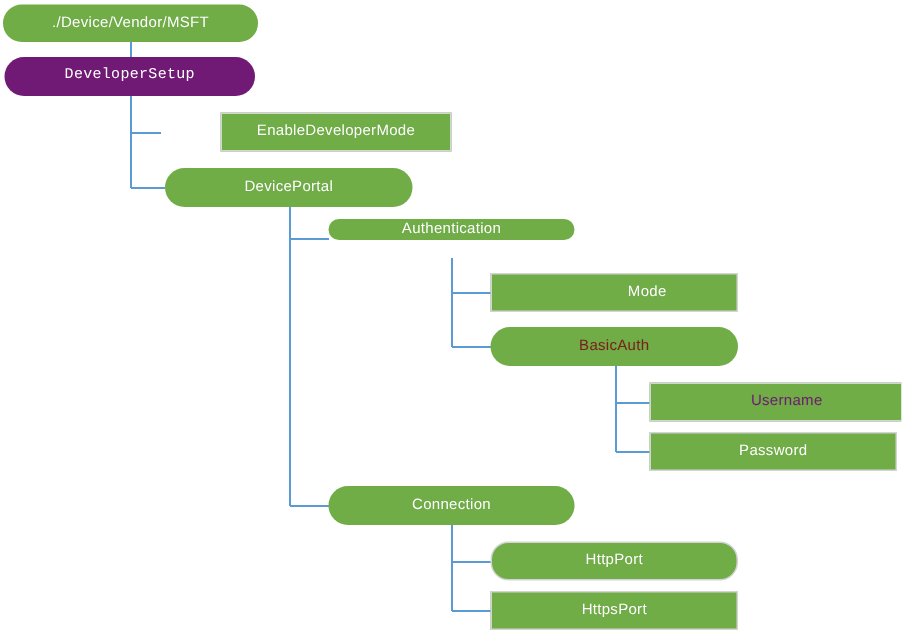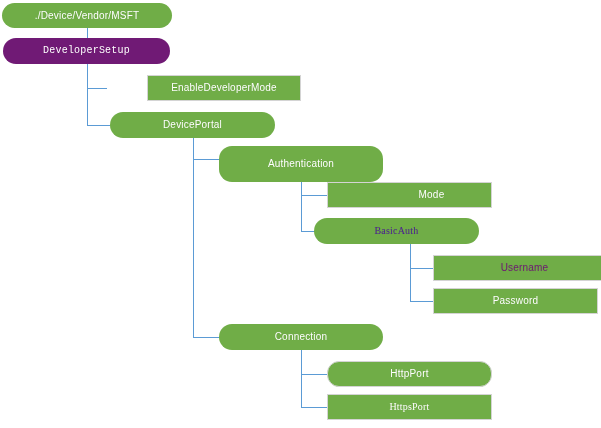--- a/index.html
+++ b/index.html
@@ -75,37 +75,37 @@
     </div>
     <div class="node rounded" style="left: 3px; top: 38px; width: 167px; height: 26px; background: #701a75; color: rgb(255, 255, 255); font-family: Liberation Mono, monospace;">
       <span class="node-label">DeveloperSetup</span>
     </div>
     <div class="node rect" style="left: 107px; top: 75px; width: 154px; height: 26px; background: rgb(112, 173, 71); color: rgb(255, 255, 255); border-color: rgb(212, 212, 212); margin-left: 40px;">
       <span class="node-label">EnableDeveloperMode</span>
     </div>
     <div class="node rounded" style="left: 110px; top: 112px; width: 165px; height: 26px; background: rgb(112, 173, 71); color: rgb(255, 255, 255); text-align: right;">
       <span class="node-label">DevicePortal</span>
     </div>
-    <div class="node rounded" style="left: 219px; top: 146px; width: 164px; height: 36px; background: rgb(112, 173, 71); color: rgb(255, 255, 255);">
+    <div class="node rounded" style="left: 219px; top: 146px; width: 164px; height: 14px; background: rgb(112, 173, 71); color: rgb(255, 255, 255);">
       <span class="node-label">Authentication</span>
     </div>
     <div class="node rect" style="left: 327px; top: 182px; width: 165px; height: 26px; background: rgb(112, 173, 71); color: rgb(255, 255, 255); border-color: rgb(212, 212, 212); padding-left: 44px;">
       <span class="node-label">Mode</span>
     </div>
-    <div class="node rounded" style="left: 314px; top: 218px; width: 165px; height: 26px; background: rgb(112, 173, 71); color: #4c1d95; font-family: Liberation Serif, serif;">
+    <div class="node rounded" style="left: 327px; top: 218px; width: 165px; height: 26px; background: rgb(112, 173, 71); color: #7f1d1d;">
       <span class="node-label">BasicAuth</span>
     </div>
     <div class="node rect" style="left: 433px; top: 255px; width: 183px; height: 26px; background: rgb(112, 173, 71); color: #701a75; border-color: rgb(212, 212, 212);">
       <span class="node-label">Username</span>
     </div>
     <div class="node rounded" style="left: 219px; top: 324px; width: 164px; height: 26px; background: rgb(112, 173, 71); color: rgb(255, 255, 255);">
       <span class="node-label">Connection</span>
     </div>
     <div class="node rect" style="left: 433px; top: 288px; width: 165px; height: 26px; background: rgb(112, 173, 71); color: rgb(255, 255, 255); border-color: rgb(212, 212, 212);">
       <span class="node-label">Password</span>
     </div>
     <div class="node rect" style="left: 327px; top: 361px; width: 165px; height: 26px; background: rgb(112, 173, 71); color: rgb(255, 255, 255); border-color: rgb(212, 212, 212); border-radius: 12px;">
       <span class="node-label">HttpPort</span>
     </div>
-    <div class="node rect" style="left: 327px; top: 394px; width: 165px; height: 26px; background: rgb(112, 173, 71); color: rgb(255, 255, 255); border-color: rgb(212, 212, 212); font-family: Liberation Serif, serif;">
+    <div class="node rect" style="left: 327px; top: 394px; width: 165px; height: 26px; background: rgb(112, 173, 71); color: rgb(255, 255, 255); border-color: rgb(212, 212, 212);">
       <span class="node-label">HttpsPort</span>
     </div>
   </div>
 
 </body></html>

